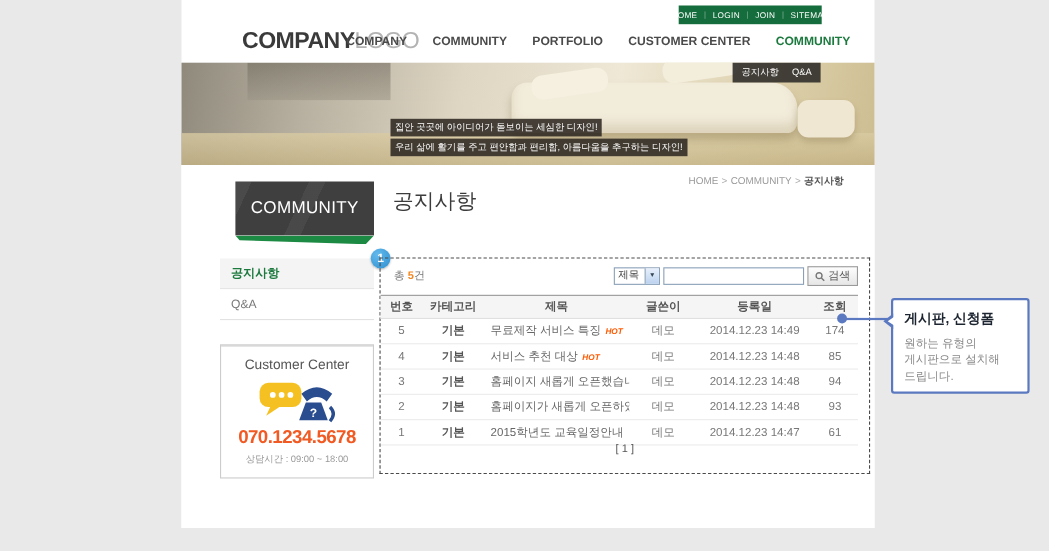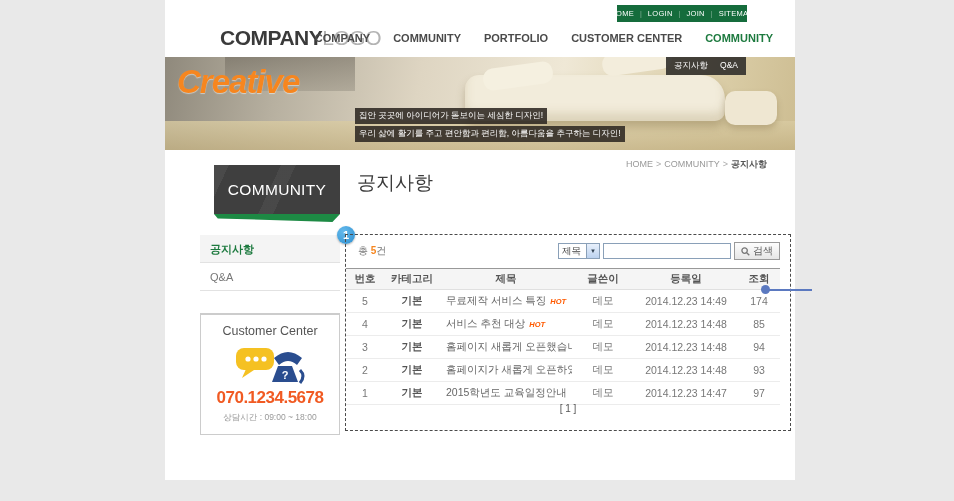--- a/index.html
+++ b/index.html
@@ -135,21 +135,20 @@
         <div class="nav-item">COMMUNITY</div>
         <div class="nav-item">PORTFOLIO</div>
         <div class="nav-item">CUSTOMER CENTER</div>
         <div class="nav-item active">COMMUNITY</div>
       </div>
 
     <div class="banner">
       <div class="win"></div>
       <div class="sofa"></div>
       <div class="cushion"></div>
-      <div class="banner-title1">Creative</div>
       <div class="taglines">
         <div class="tl">집안 곳곳에 아이디어가 돋보이는 세심한 디자인!</div>
         <div class="tl">우리 삶에 활기를 주고 편안함과 편리함, 아름다움을 추구하는 디자인!</div>
       </div>
       <div class="banner-tabs" id="banner-tabs">
           <span>공지사항</span>
           <span>Q&amp;A</span>
         </div>
     </div>
 
@@ -247,26 +246,34 @@
      <div>데모</div>
      <div>2014.12.23 14:48</div>
      <div>93</div>
    </div>
               <div class="trow">
      <div>1</div>
      <div class="cat">기본</div>
      <div class="title">2015학년도 교육일정안내</div>
      <div>데모</div>
      <div>2014.12.23 14:47</div>
-     <div>97</div>
+     <div>61</div>
    </div>
             </div>
         </div>
         <div class="pagination">
           <span>[ 1 ]</span>
         </div>
       </div>
     </div>
   </div>
 
   <div class="connector-line"></div>
   <div class="connector-dot"></div>
+  <div class="callout">
+    <div class="callout-title">게시판, 신청폼</div>
+    <div class="callout-body" id="callout-body">
+        <div>원하는 유형의</div>
+        <div>게시판으로 설치해</div>
+        <div>드립니다.</div>
+      </div>
+  </div>
 </div>
 
 </body></html>

